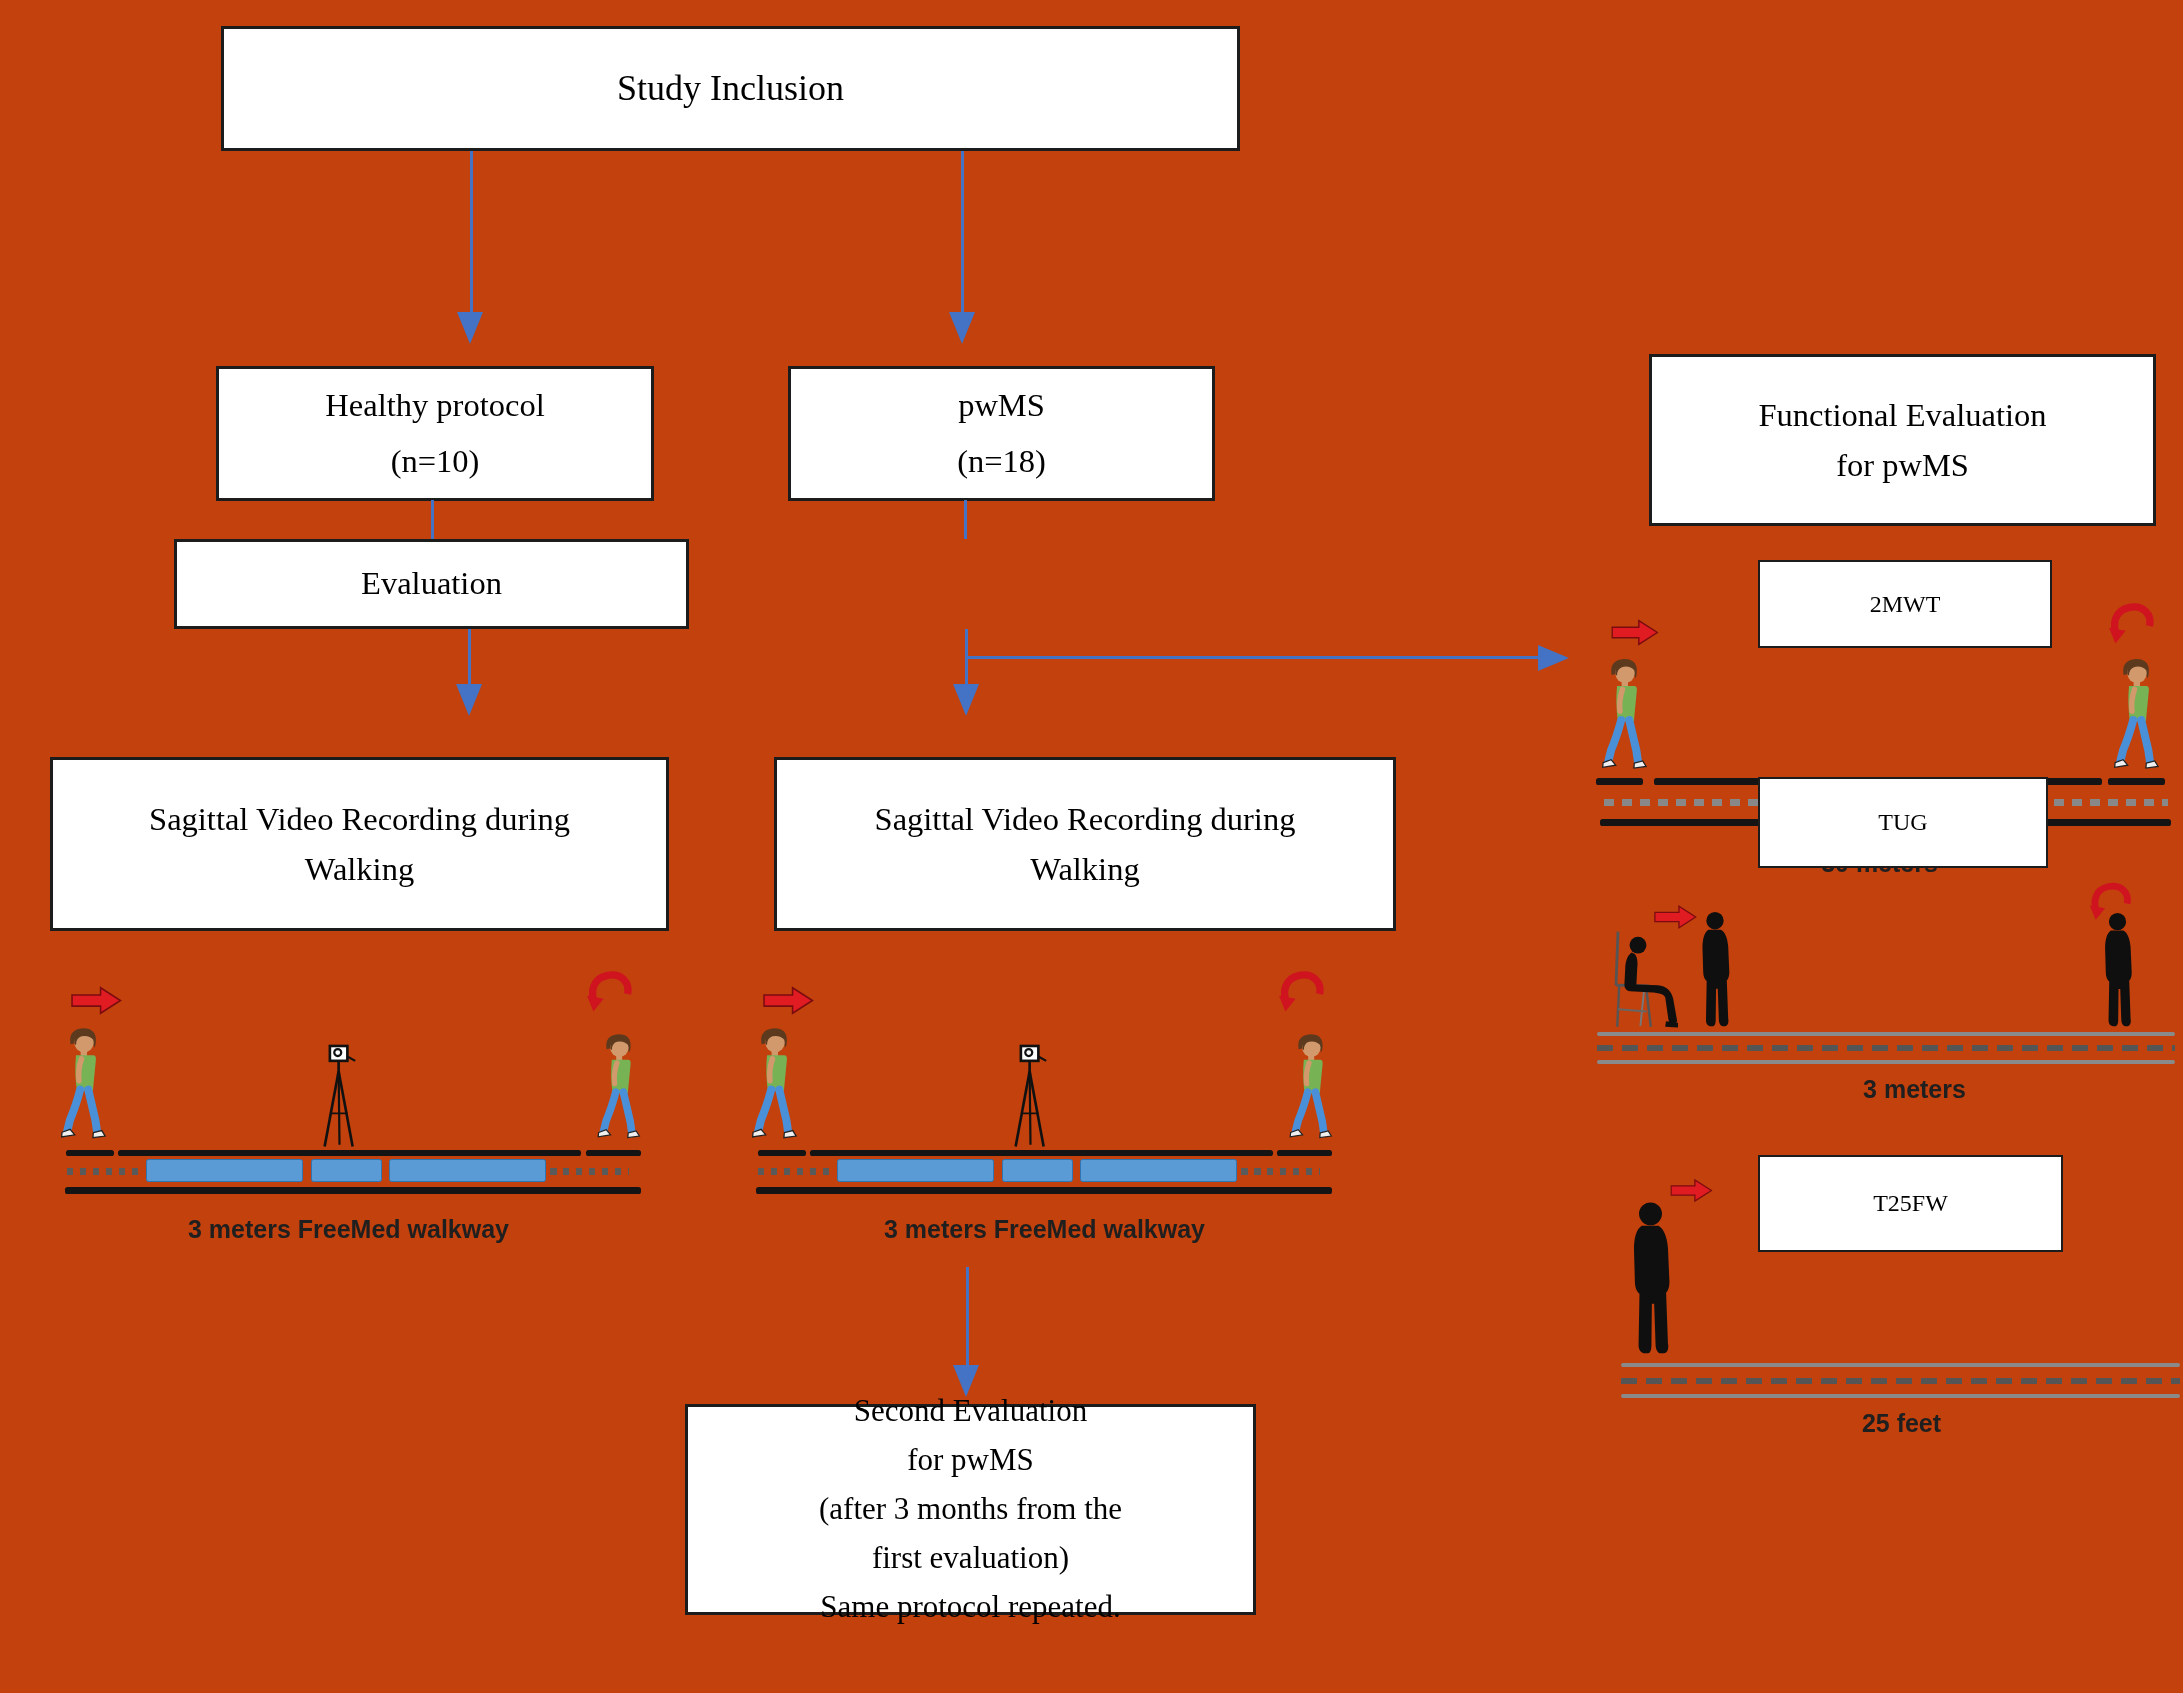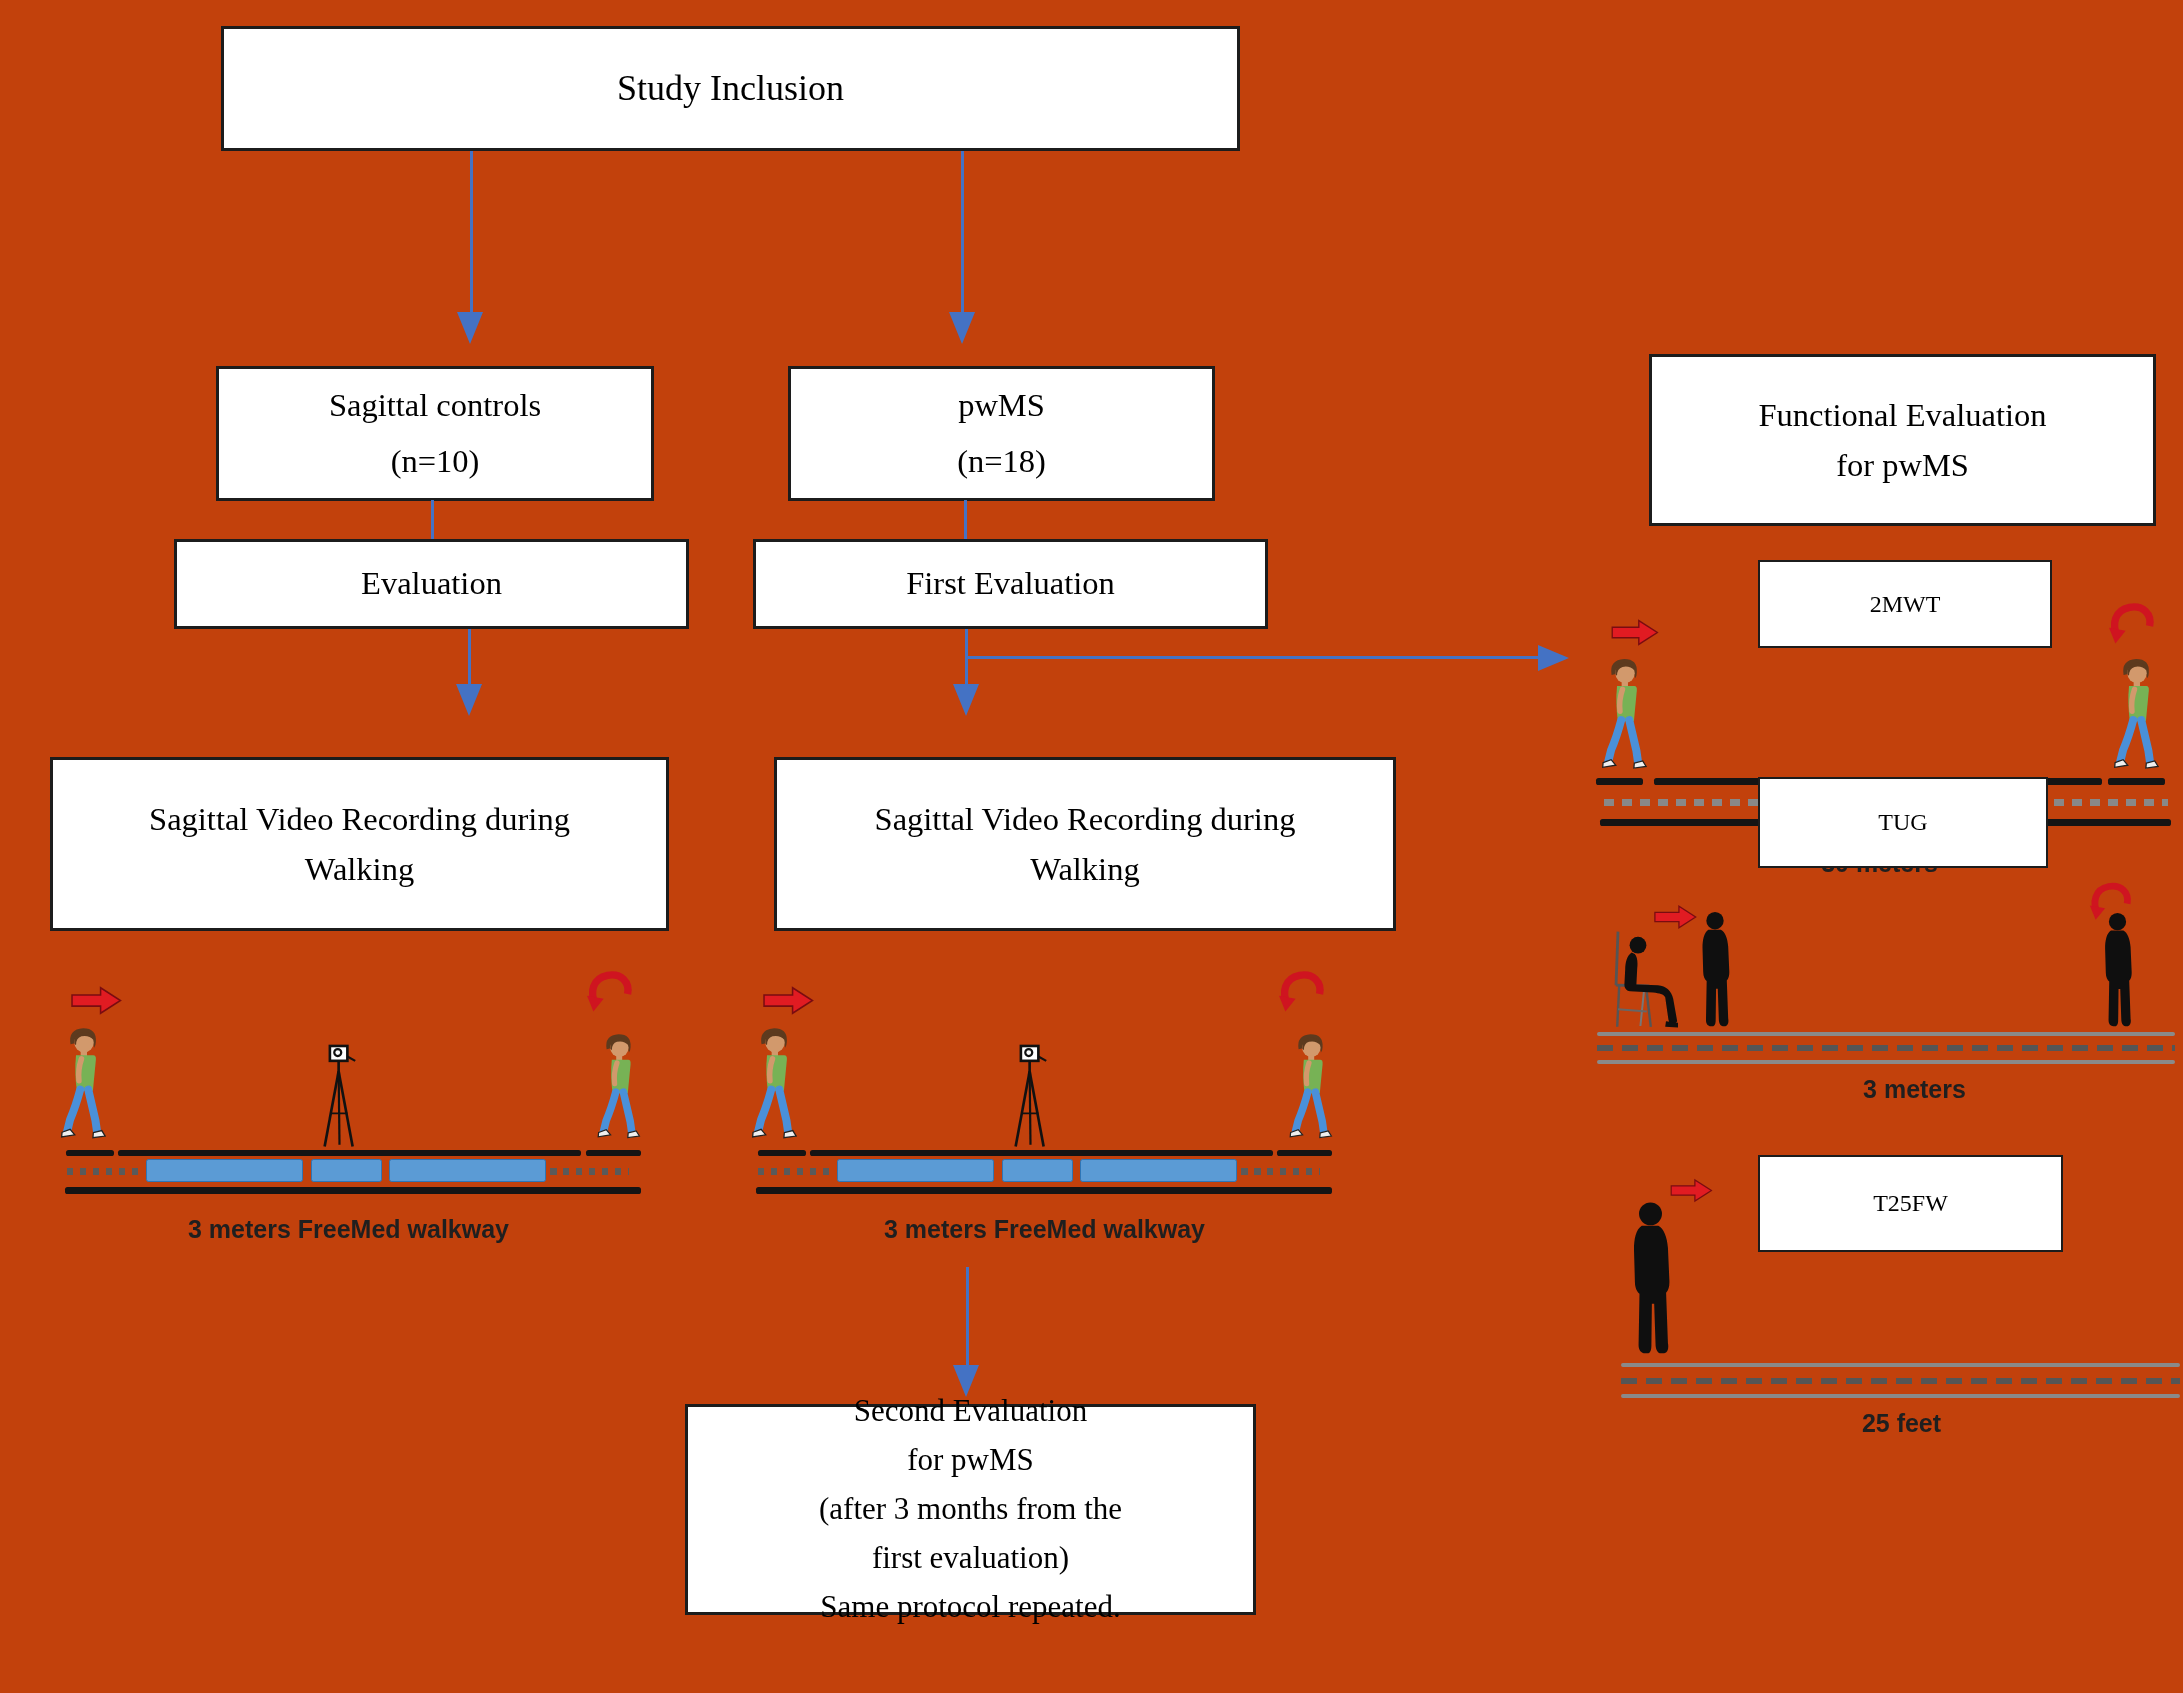--- a/index.html
+++ b/index.html
@@ -90,39 +90,36 @@
   <div class="box serif-56" style="left:221px;top:26px;width:1019px;height:125px;">
     <span class="l">Study Inclusion</span>
   </div>
 
   <div class="vline" style="left:470px;top:151px;width:2.6px;height:162px;"></div>
   <div class="vhead" style="left:457px;top:312px;"></div>
   <div class="vline" style="left:961px;top:151px;width:2.6px;height:162px;"></div>
   <div class="vhead" style="left:949px;top:312px;"></div>
 
   <div class="box serif-50" style="left:216px;top:366px;width:438px;height:135px;">
-    <span class="l">Sagittal controls</span>
+    <span class="l">Healthy protocol</span>
     <span class="l">(n=10)</span>
   </div>
 
   <div class="box serif-50" style="left:788px;top:366px;width:427px;height:135px;">
     <span class="l">pwMS</span>
     <span class="l">(n=18)</span>
   </div>
 
   <div class="vline" style="left:431px;top:500px;width:2.6px;height:39px;"></div>
   <div class="vline" style="left:964px;top:500px;width:2.6px;height:39px;"></div>
 
   <div class="box serif-50" style="left:174px;top:539px;width:515px;height:90px;">
     <span class="l">Evaluation</span>
   </div>
 
-  <div class="box serif-50" style="left:753px;top:539px;width:515px;height:90px;">
-    <span class="l">First Evaluation</span>
-  </div>
 
   <div class="vline" style="left:468px;top:629px;width:2.6px;height:56px;"></div>
   <div class="vhead" style="left:456px;top:684px;"></div>
 
   <div class="vline" style="left:965px;top:629px;width:2.6px;height:56px;"></div>
   <div class="vhead" style="left:953px;top:684px;"></div>
 
   <div class="hline" style="left:966px;top:656px;width:572px;height:3.2px;"></div>
   <div class="rhead" style="left:1538px;top:645px;"></div>
 

